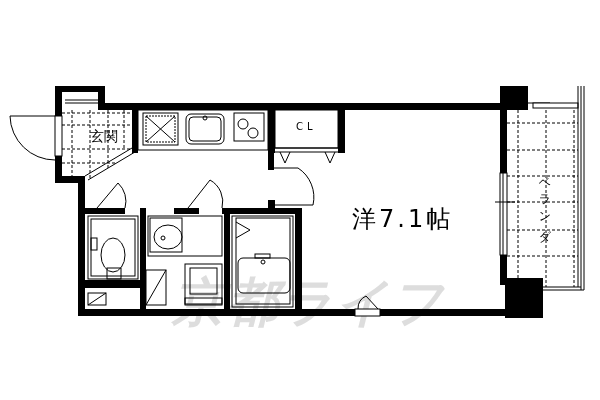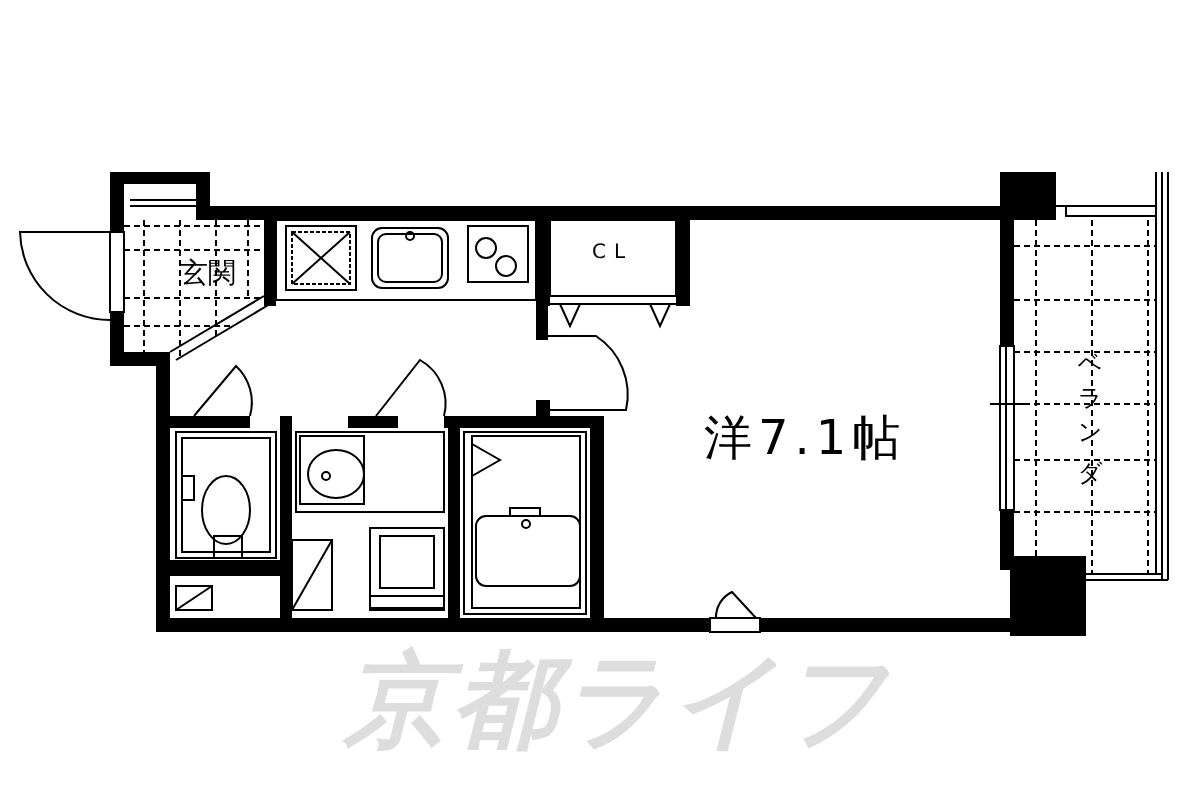--- a/index.html
+++ b/index.html
@@ -1,19 +1,19 @@
 <!DOCTYPE html>
 <html><head>
 <meta charset="utf-8">
 <style>
   html, body { margin: 0; padding: 0; background: #ffffff; }
   body { width: 600px; height: 400px; position: relative; overflow: hidden; font-family: "DejaVu Sans", sans-serif; }
   #plan { position: absolute; left: 0; top: 0; width: 600px; height: 400px; }
   .room-label { position: absolute; color: #000; font-family: "DejaVu Sans", sans-serif; white-space: nowrap; }
-  .watermark { position: absolute; left: 172px; top: 268px; font-size: 52px; font-weight: bold; color: #d8d8d8; letter-spacing: 2px; font-style: italic; font-family: "DejaVu Sans", sans-serif; opacity: 0.85; z-index: 0; margin-top: 48px; }
+  .watermark { position: absolute; left: 172px; top: 268px; font-size: 52px; font-weight: bold; color: #d8d8d8; letter-spacing: 2px; font-style: italic; font-family: "DejaVu Sans", sans-serif; opacity: 0.85; z-index: 0; }
   .vertical { writing-mode: vertical-rl; letter-spacing: 4px; }
 </style>
 </head>
 <body>
 
 <div class="watermark">京都ライフ</div>
 
 <svg id="plan" viewBox="0 0 600 400" xmlns="http://www.w3.org/2000/svg" style="z-index:1">
   <g fill="#000" stroke="none">
 

